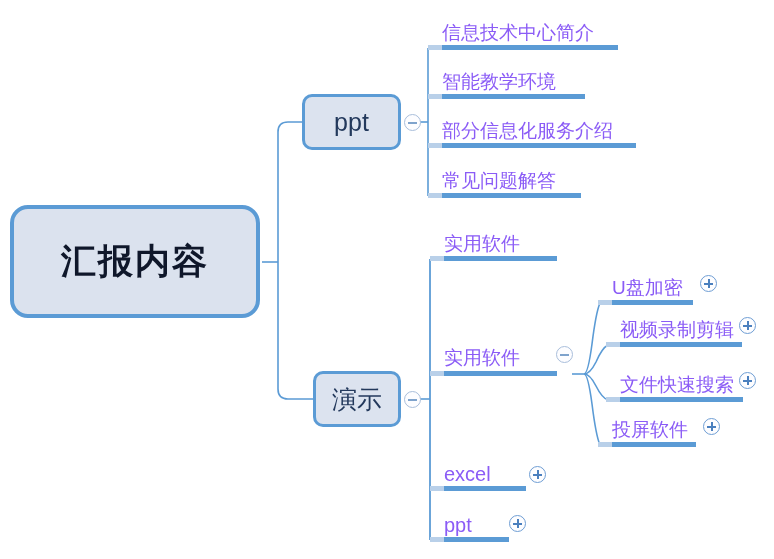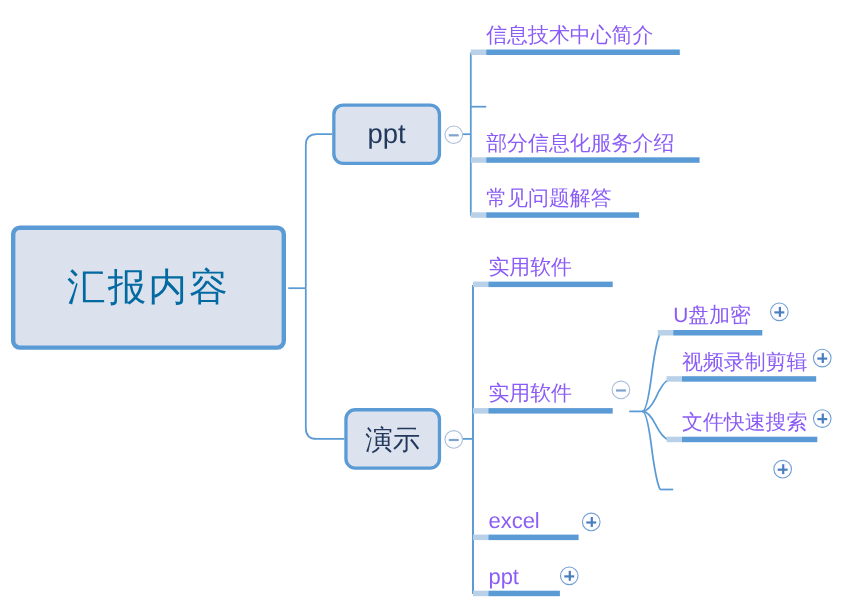--- a/index.html
+++ b/index.html
@@ -14,25 +14,25 @@
   
   #wires{position:absolute;left:0;top:0;width:774px;height:559px;pointer-events:none;}
 
   
   .root-node{
     position:absolute;
     left:10px;top:205px;width:250px;height:113px;
     box-sizing:border-box;
     background:#dbe2ee;
     border:4px solid #5b9bd5;
-    border-radius:8px;
+    border-radius:18px;
     display:flex;align-items:center;justify-content:center;
-    color:#0369a1;
+    color:#0f172a;
     font-size:35px;
-    font-weight:normal;
+    font-weight:bold;
     letter-spacing:2px;
   }
 
   
   .branch-node{
     position:absolute;
     box-sizing:border-box;
     background:#dce3ef;
     border:3px solid #5b9bd5;
     border-radius:10px;
@@ -133,20 +133,25 @@
   <div class="toggle minus" style="left:404px;top:114px;">
     <i class="h"></i>
   </div>
 
   <div class="item" style="left:442px;top:20px;width:190px;height:30px;">
     <span class="label">信息技术中心简介</span>
     <span class="bar-lead" style="left:-14px;"></span>
     <span class="bar" style="width:176px;"></span>
   </div>
 
+  <div class="item" style="left:442px;top:69px;width:150px;height:30px;">
+    <span class="label">智能教学环境</span>
+    <span class="bar-lead" style="left:-14px;"></span>
+    <span class="bar" style="width:143px;"></span>
+  </div>
 
   <div class="item" style="left:442px;top:118px;width:200px;height:30px;">
     <span class="label">部分信息化服务介绍</span>
     <span class="bar-lead" style="left:-14px;"></span>
     <span class="bar" style="width:194px;"></span>
   </div>
 
   <div class="item" style="left:442px;top:168px;width:150px;height:30px;">
     <span class="label">常见问题解答</span>
     <span class="bar-lead" style="left:-14px;"></span>
@@ -198,20 +203,25 @@
   <div class="item" style="left:620px;top:372px;width:125px;height:30px;">
     <span class="label">文件快速搜索</span>
     <span class="bar-lead" style="left:-14px;"></span>
     <span class="bar" style="width:123px;"></span>
   </div>
   <div class="toggle plus" style="left:739px;top:372px;">
     <i class="h"></i>
       <i class="v"></i>
   </div>
 
+  <div class="item" style="left:612px;top:417px;width:95px;height:30px;">
+    <span class="label">投屏软件</span>
+    <span class="bar-lead" style="left:-14px;"></span>
+    <span class="bar" style="width:84px;"></span>
+  </div>
   <div class="toggle plus" style="left:703px;top:418px;">
     <i class="h"></i>
       <i class="v"></i>
   </div>
 
   <div class="item latin" style="left:444px;top:461px;width:80px;height:30px;">
     <span class="label">excel</span>
     <span class="bar-lead" style="left:-14px;"></span>
     <span class="bar" style="width:82px;"></span>
   </div>

